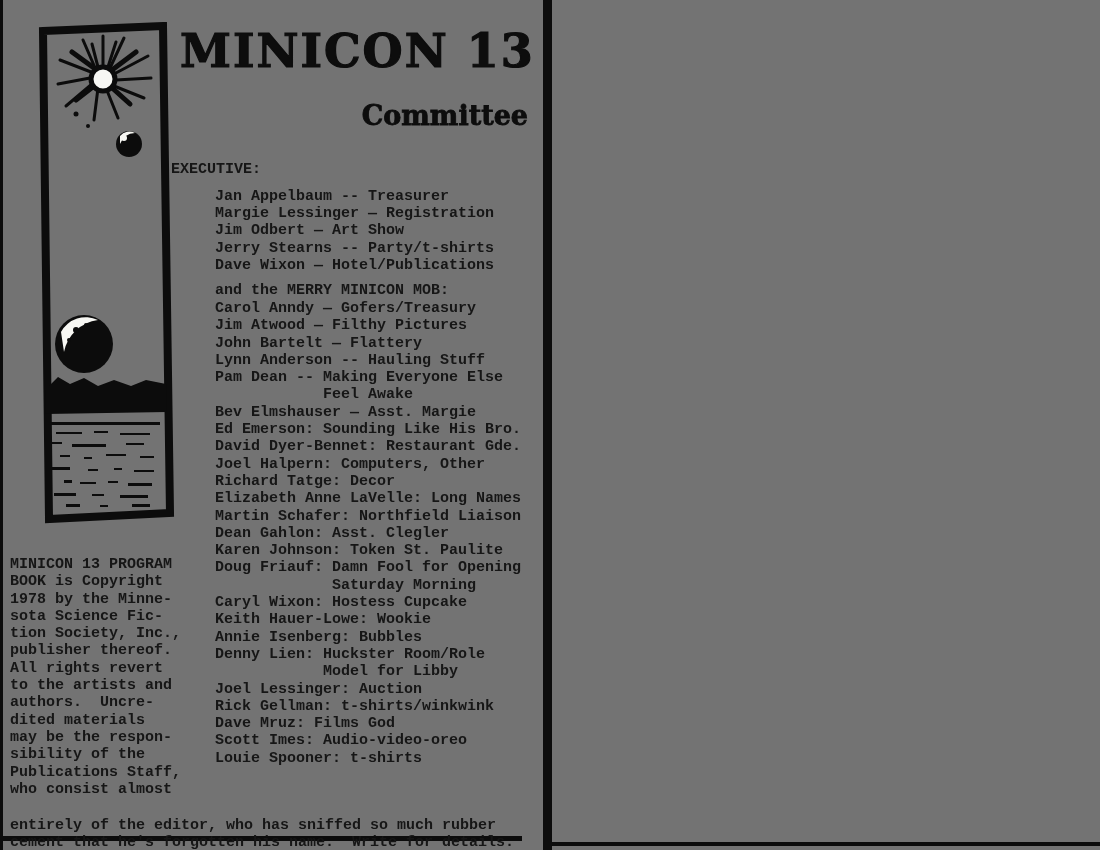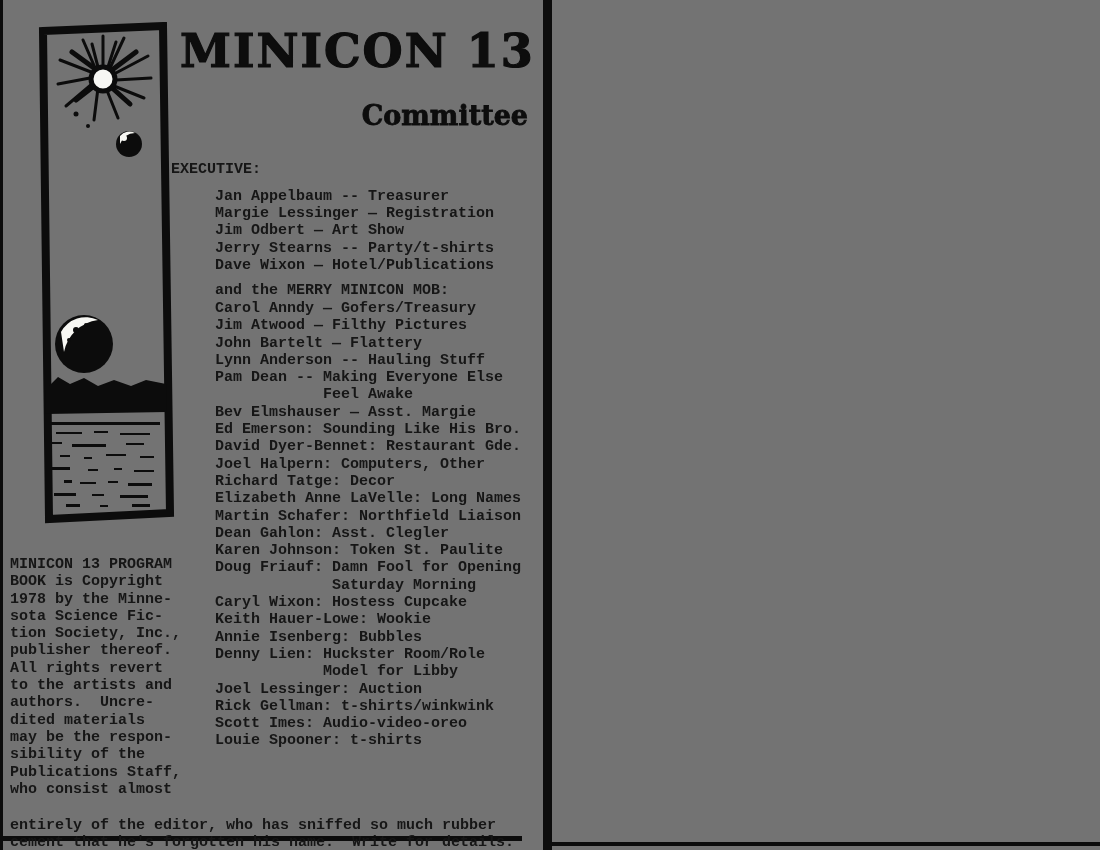--- a/index.html
+++ b/index.html
@@ -160,20 +160,21 @@
         <div class="list-line">Karen Johnson: Token St. Paulite</div>
         <div class="list-line">Doug Friauf: Damn Fool for Opening
              Saturday Morning</div>
         <div class="list-line">Caryl Wixon: Hostess Cupcake</div>
         <div class="list-line">Keith Hauer-Lowe: Wookie</div>
         <div class="list-line">Annie Isenberg: Bubbles</div>
         <div class="list-line">Denny Lien: Huckster Room/Role
             Model for Libby</div>
         <div class="list-line">Joel Lessinger: Auction</div>
         <div class="list-line">Rick Gellman: t-shirts/winkwink</div>
+        <div class="list-line">Dave Mruz: Films God</div>
         <div class="list-line">Scott Imes: Audio-video-oreo</div>
         <div class="list-line">Louie Spooner: t-shirts</div>
       </div>
 
     <div class="mono copyright-col">MINICON 13 PROGRAM
 BOOK is Copyright
 1978 by the Minne-
 sota Science Fic-
 tion Society, Inc.,
 publisher thereof.

